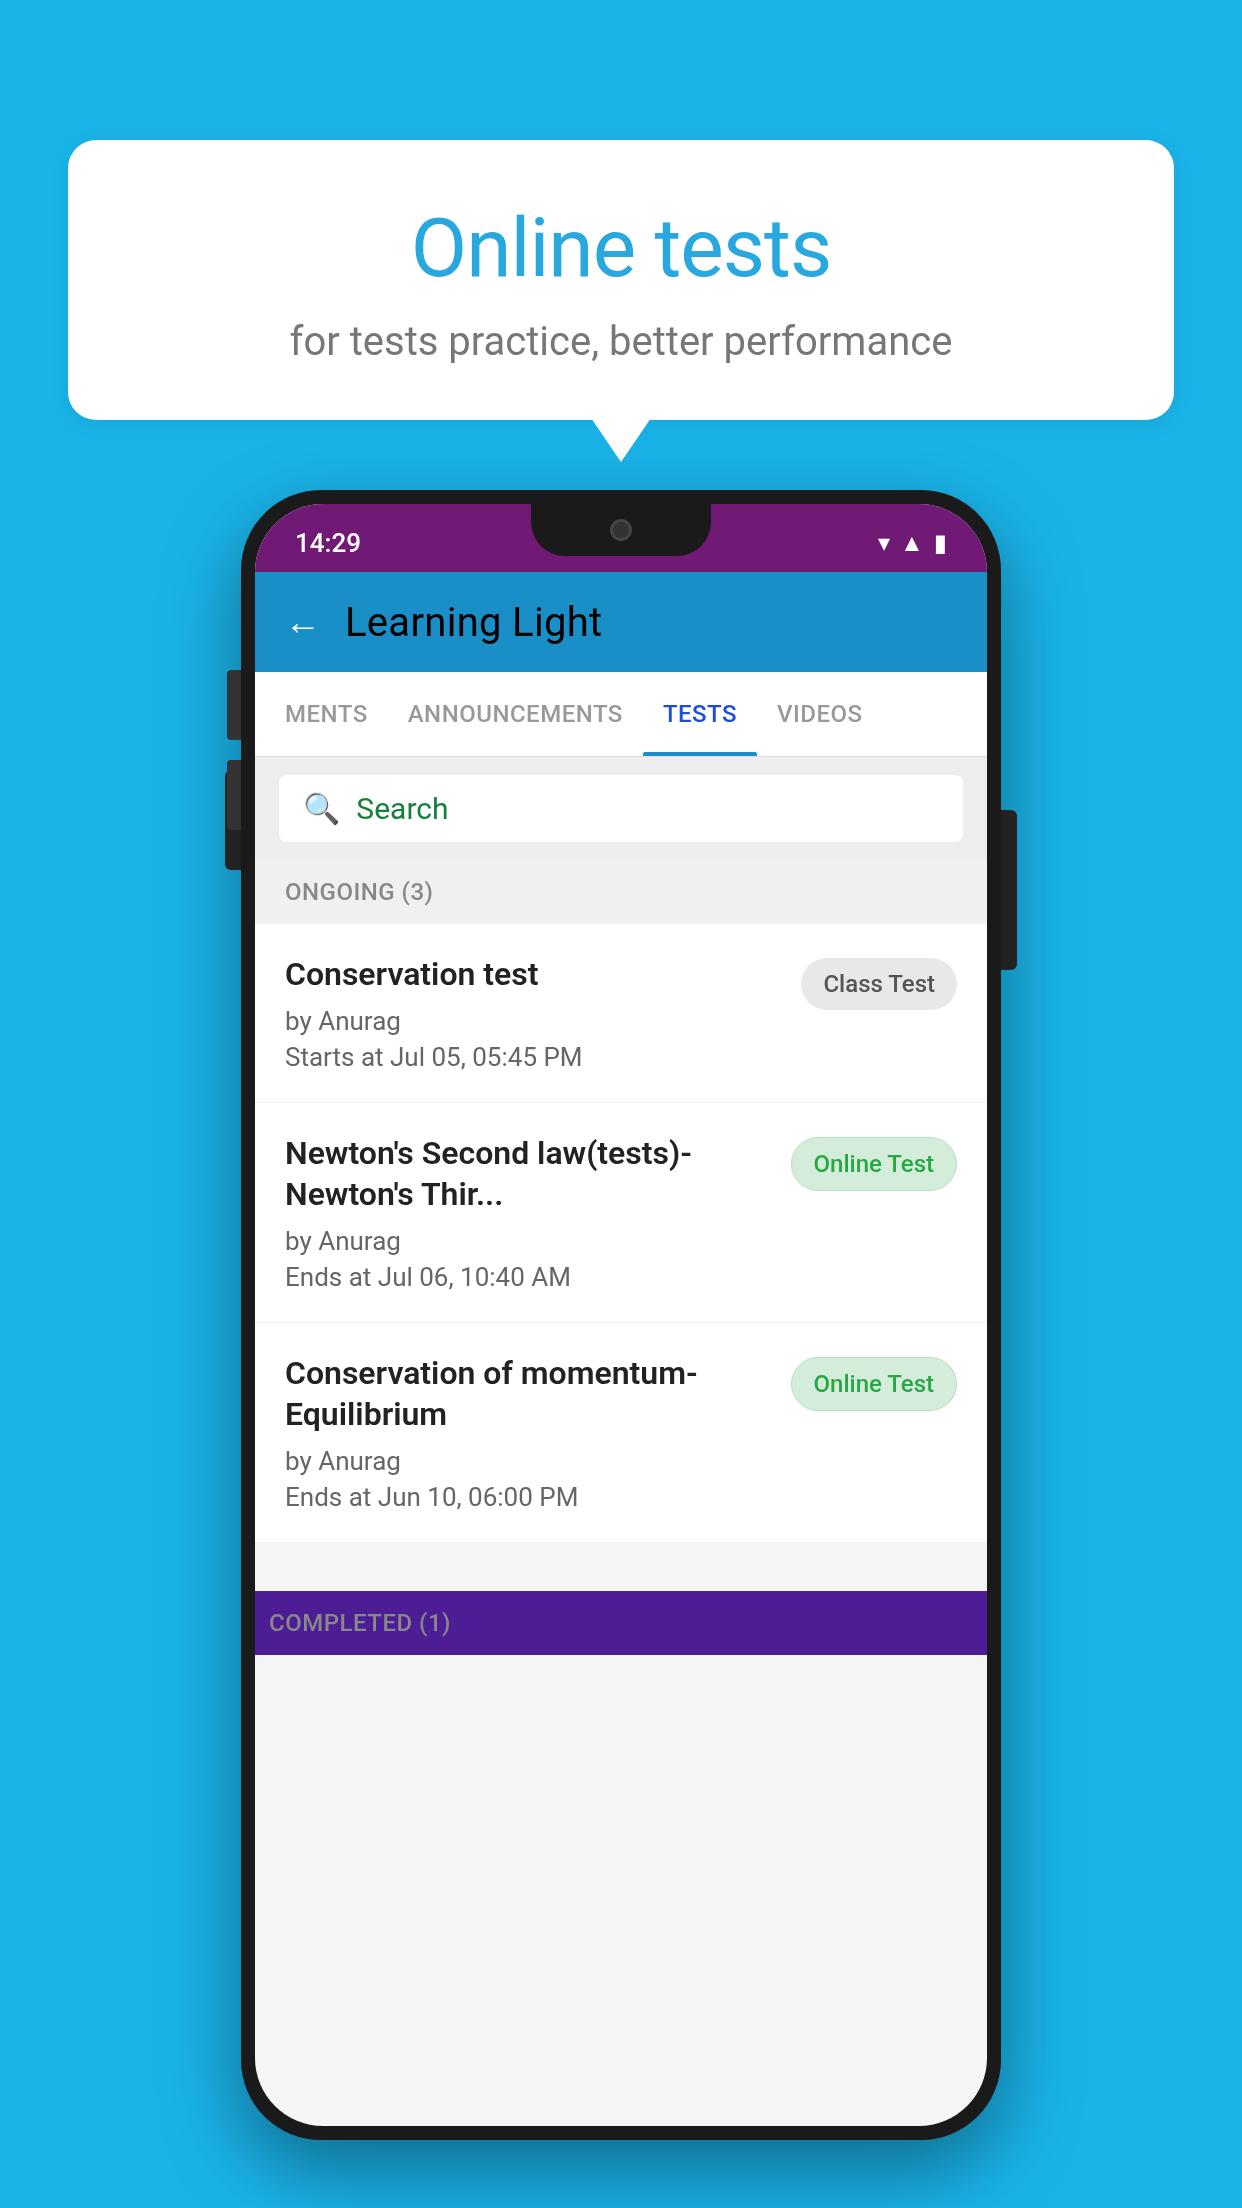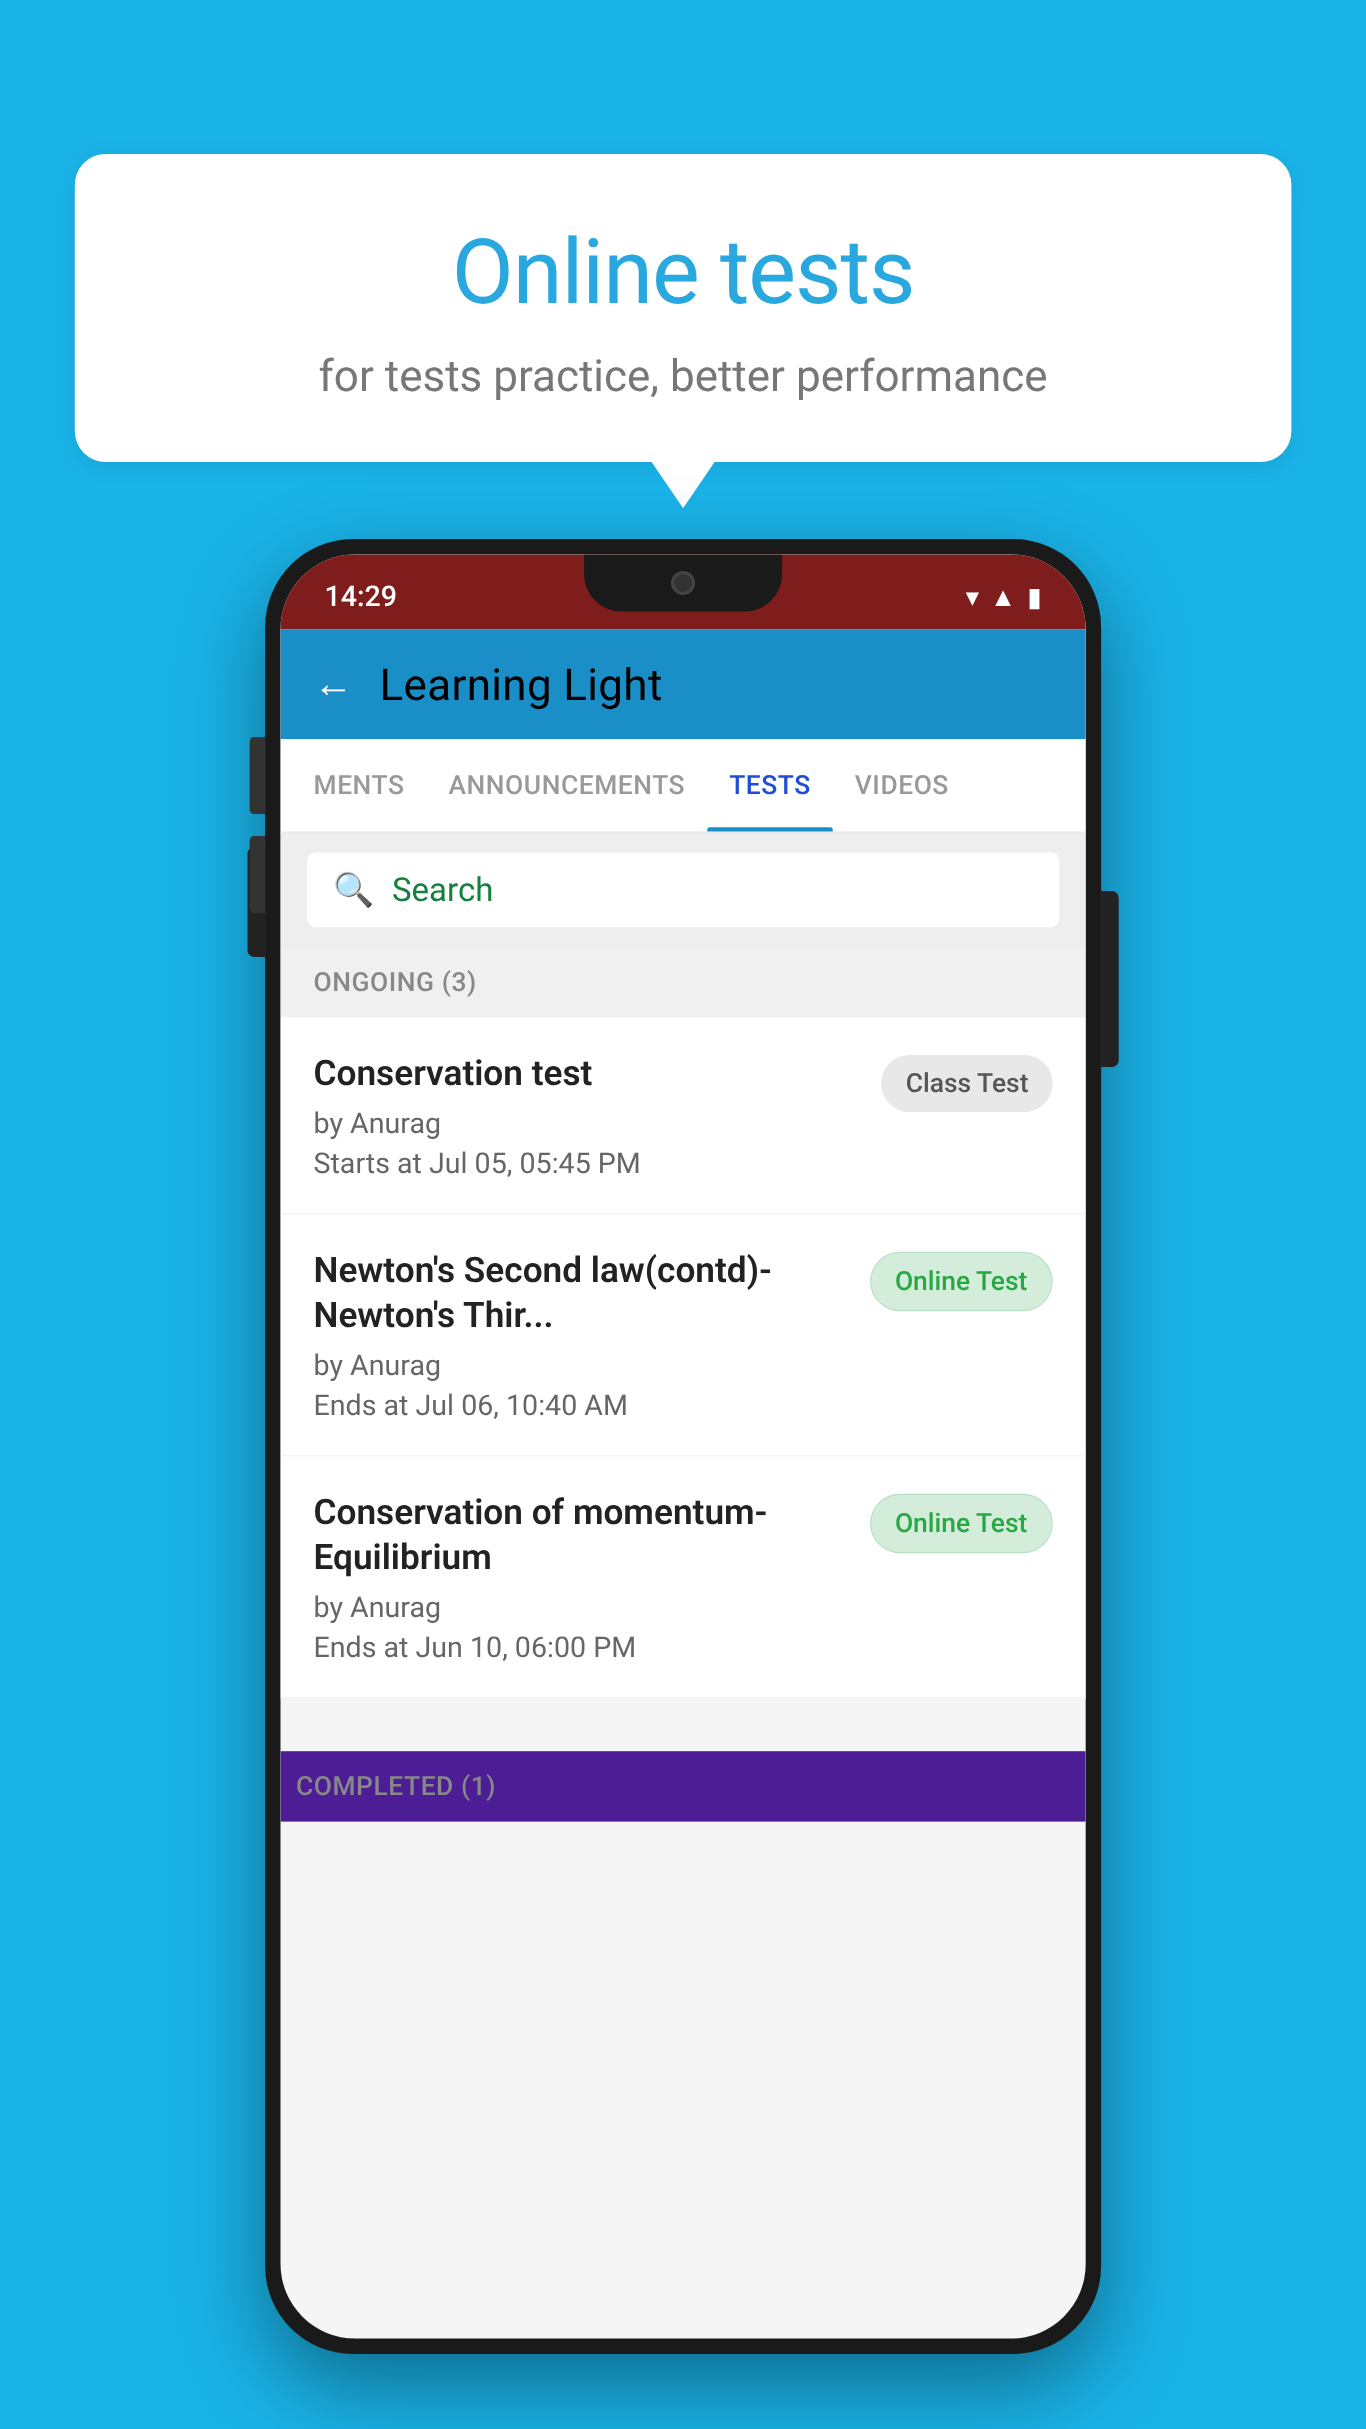--- a/index.html
+++ b/index.html
@@ -129,21 +129,21 @@
       width: 22px;
       height: 22px;
       background: #333;
       border-radius: 50%;
       border: 3px solid #444;
     }
 
     
     .status-bar {
       height: 68px;
-      background: #7f1d1d;
+      background: #701a75;
       display: flex;
       align-items: center;
       justify-content: space-between;
       padding: 0 40px;
       padding-top: 10px;
     }
 
     .status-time {
       color: white;
       font-size: 26px;
@@ -418,21 +418,21 @@
             <div class="test-author">by Anurag</div>
             <div class="test-date">
               <span>Starts at</span>&nbsp;<span>Jul 05, 05:45 PM</span>
             </div>
           </div>
           <div class="test-badge badge-class">Class Test</div>
         </div>
 
         <div class="test-item">
           <div class="test-info">
-            <div class="test-name">Newton's Second law(contd)-Newton's Thir...</div>
+            <div class="test-name">Newton's Second law(tests)-Newton's Thir...</div>
             <div class="test-author">by Anurag</div>
             <div class="test-date">
               <span>Ends at</span>&nbsp;<span>Jul 06, 10:40 AM</span>
             </div>
           </div>
           <div class="test-badge badge-online">Online Test</div>
         </div>
 
         <div class="test-item">
           <div class="test-info">

